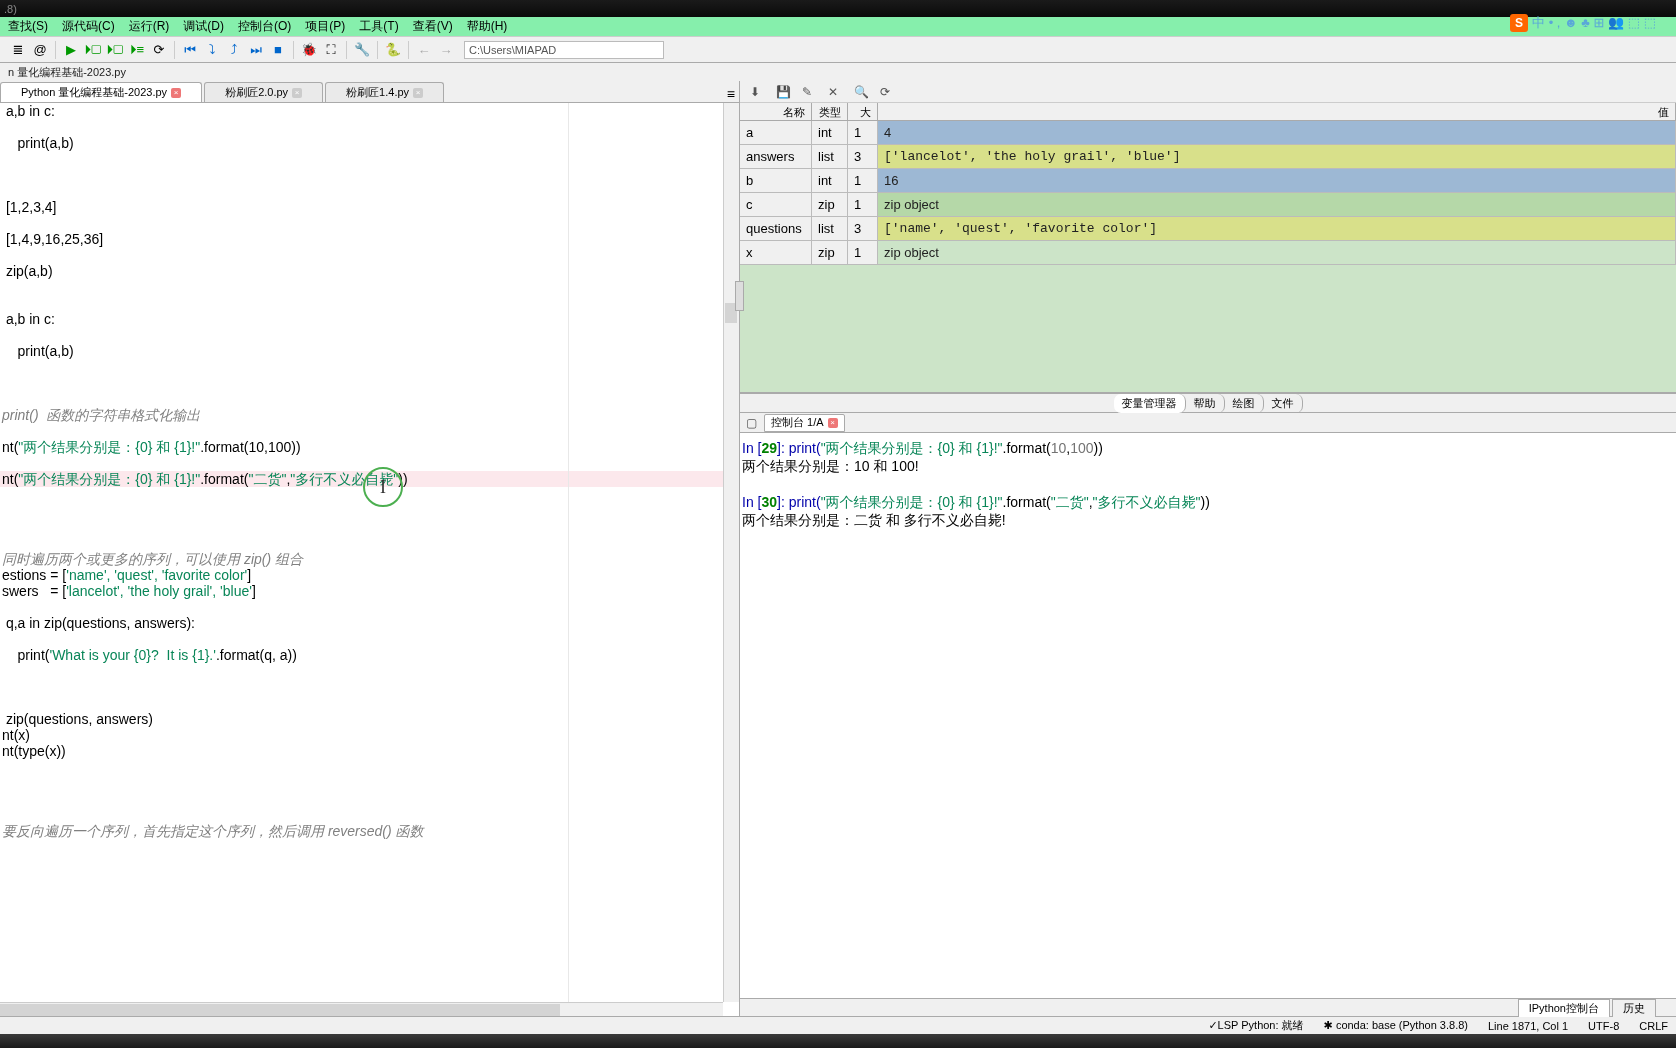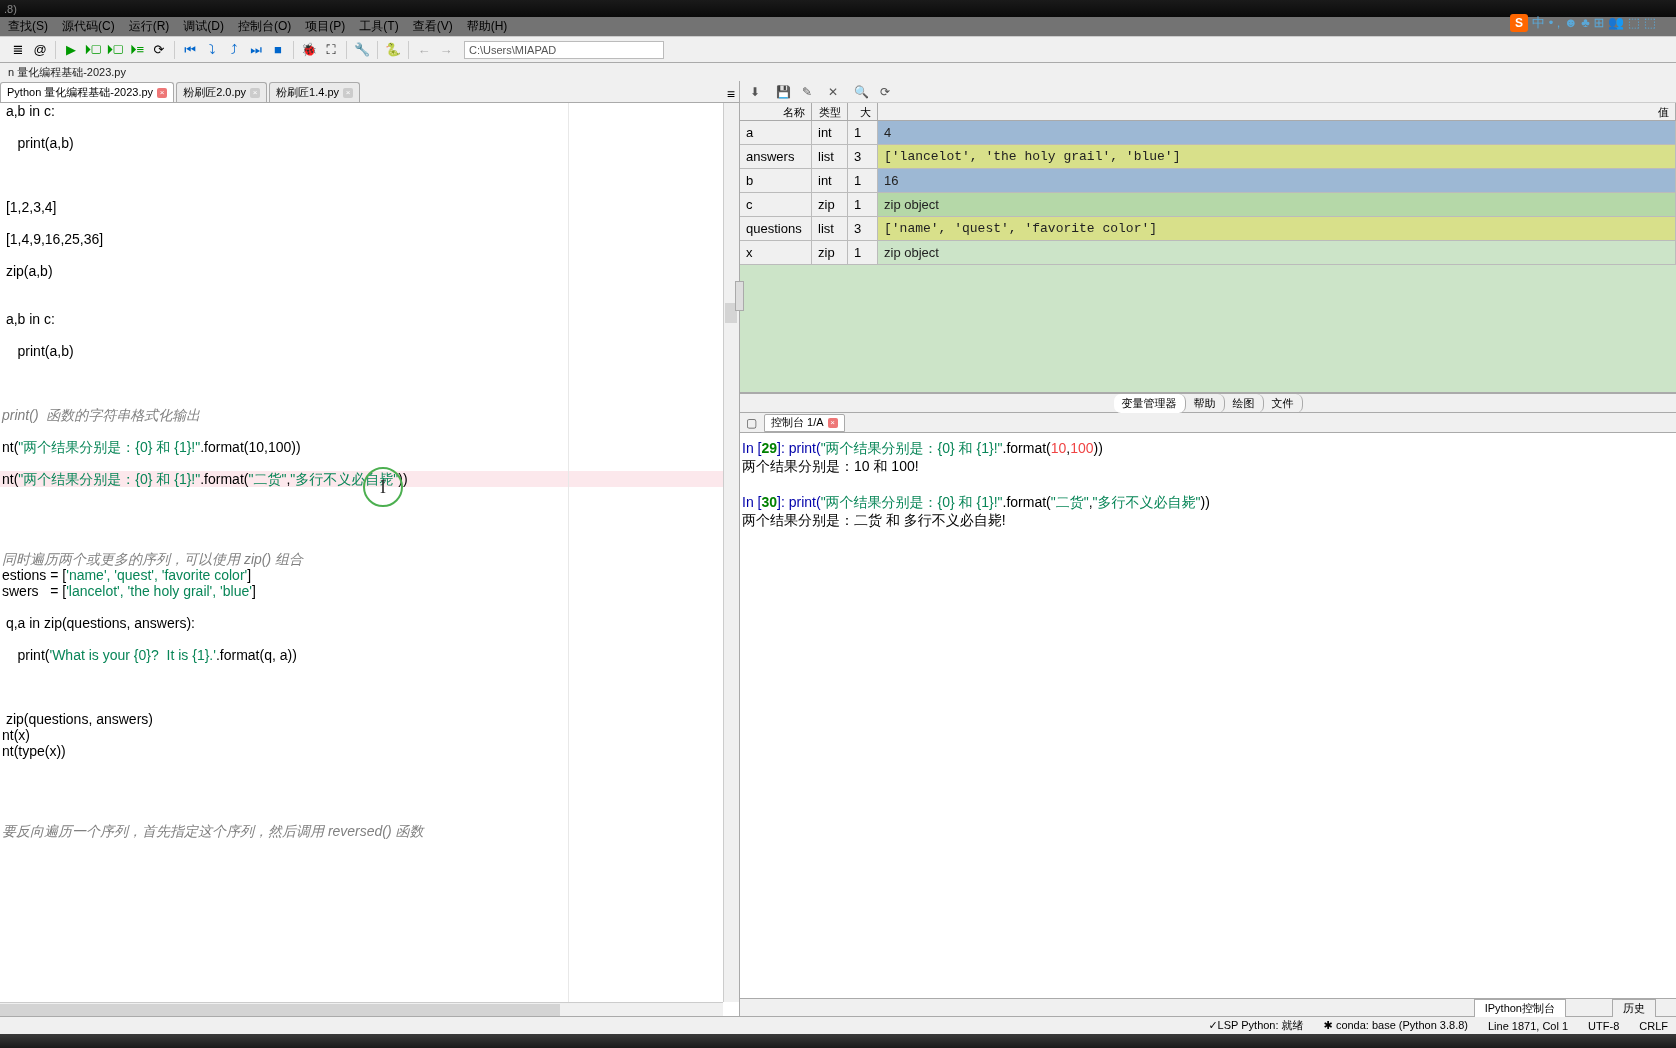--- a/index.html
+++ b/index.html
@@ -5,35 +5,35 @@
 * { margin: 0; padding: 0; box-sizing: border-box; font-family: "Microsoft YaHei", sans-serif; }
 body { width: 1676px; height: 1048px; background: #f0f0f0; overflow: hidden; font-size: 12px; }
 
 .title-bar { height: 17px; background: linear-gradient(#1a1a1a, #0a0a0a); display: flex; align-items: center; padding: 0 4px; }
 .title-segment { color: #888; font-size: 11px; margin-right: 40px; }
 
 .input-indicator { position: absolute; right: 20px; top: 14px; display: flex; gap: 4px; align-items: center; z-index: 100; }
 .s-icon { width: 18px; height: 18px; background: #ff6600; border-radius: 3px; color: #fff; font-weight: bold; display: flex; align-items: center; justify-content: center; font-size: 12px; }
 .input-icons { color: #5aa8d8; font-size: 13px; display: flex; gap: 2px; align-items: center; }
 
-.menu-bar { height: 20px; background: #737373; display: flex; align-items: center; border-bottom: 1px solid #ccc; padding-left: 8px; gap: 14px; font-size: 12px; }
+.menu-bar { height: 20px; background: #86efac; display: flex; align-items: center; border-bottom: 1px solid #ccc; padding-left: 8px; gap: 14px; font-size: 12px; }
 .menu-item { cursor: default; }
 
 .toolbar { height: 26px; background: #f0f0f0; display: flex; align-items: center; border-bottom: 1px solid #aaa; padding-left: 8px; gap: 2px; }
 .toolbar .tb { width: 20px; height: 20px; display: flex; align-items: center; justify-content: center; cursor: pointer; font-size: 13px; }
 .toolbar .sep { width: 1px; height: 18px; background: #ccc; margin: 0 3px; }
 .path-input { flex: none; width: 200px; height: 18px; margin-left: 6px; font-size: 11px; padding: 0 4px; border: 1px solid #bbb; background:#fff; color:#555; }
 
 .crumb-bar { height: 18px; background: #f0f0f0; padding-left: 8px; display: flex; align-items: center; font-size: 11px; color: #222; }
 
 .main { display: flex; height: calc(100% - 17px - 20px - 26px - 18px - 18px - 14px); }
 
 .editor-pane { flex: 0 0 740px; display: flex; flex-direction: column; border-right: 1px solid #aaa; position: relative; }
 .tabs-row { height: 22px; background: #f0f0f0; display: flex; align-items: flex-end; border-bottom: 1px solid #aaa; }
-.tab { height: 20px; display: flex; align-items: center; padding: 0 6px; font-size: 11px; border: 1px solid #aaa; border-bottom: none; background: #eaeaea; margin-right: 2px; border-radius: 3px 3px 0 0; }
+.tab { height: 20px; display: flex; align-items: center; padding: 0 20px; font-size: 11px; border: 1px solid #aaa; border-bottom: none; background: #eaeaea; margin-right: 2px; border-radius: 3px 3px 0 0; }
 .tab.active { background: #fff; }
 .tab .close { margin-left: 4px; width: 10px; height: 10px; background: #e77; color: #fff; font-size: 8px; line-height: 10px; text-align: center; border-radius: 2px; }
 .tab .close.gray { background: #ccc; }
 .ham { margin-left: auto; margin-right: 4px; cursor: pointer; font-size: 14px; }
 
 .code-area { flex: 1; background: #fff; overflow: hidden; position: relative; font-family: Consolas, monospace; font-size: 14px; line-height: 16px; }
 .code-line { white-space: pre; padding-left: 2px; height: 16px; }
 .code-area .hl { background: #fce8ec; }
 .str { color: #098658; }
 .cm { font-style: italic; color: #808080; }
@@ -74,23 +74,23 @@
 .pane-tabs.center { justify-content: center; gap: 0; }
 
 .console-tabs { height: 20px; background: #f0f0f0; display: flex; align-items: center; border-bottom: 1px solid #aaa; padding-left: 6px; }
 .console-tabs .ic { width: 14px; height: 14px; margin-right: 4px; color:#555;}
 .ctab { height: 18px; display: flex; align-items: center; padding: 0 6px; font-size: 11px; border: 1px solid #aaa; background: #fff; border-radius: 2px 2px 0 0; }
 
 .console { flex: 1; background: #fff; font-family: Consolas, monospace; font-size: 14px; line-height: 18px; padding: 6px 2px; }
 .console .in { color: #0000aa; }
 .console .innum { color: #008000; font-weight: bold; }
 .console .s { color: #098658; }
-.console .n { color: #ef4444; }
-
-.bottom-tabs { height: 18px; background: #f0f0f0; display: flex; align-items: center; justify-content: flex-end; border-top: 1px solid #aaa; padding-right: 20px; gap: 44px; }
+.console .n { color: #737373; }
+
+.bottom-tabs { height: 18px; background: #f0f0f0; display: flex; align-items: center; justify-content: flex-end; border-top: 1px solid #aaa; padding-right: 20px; }
 .bottom-tabs .bt { padding: 1px 10px; font-size: 11px; border: 1px solid #aaa; border-bottom: none; background: #f0f0f0; margin-left: 2px; }
 .bottom-tabs .bt.active { background: #fff; }
 
 .status-bar { height: 18px; background: #f0f0f0; border-top: 1px solid #aaa; display: flex; align-items: center; font-size: 11px; padding: 0 8px; gap: 20px; }
 .status-bar .gap { flex: 1; }
 
 .taskbar { height: 14px; background: linear-gradient(#3a3a3a, #1a1a1a); }
 </style>
 </head>
 <body>

